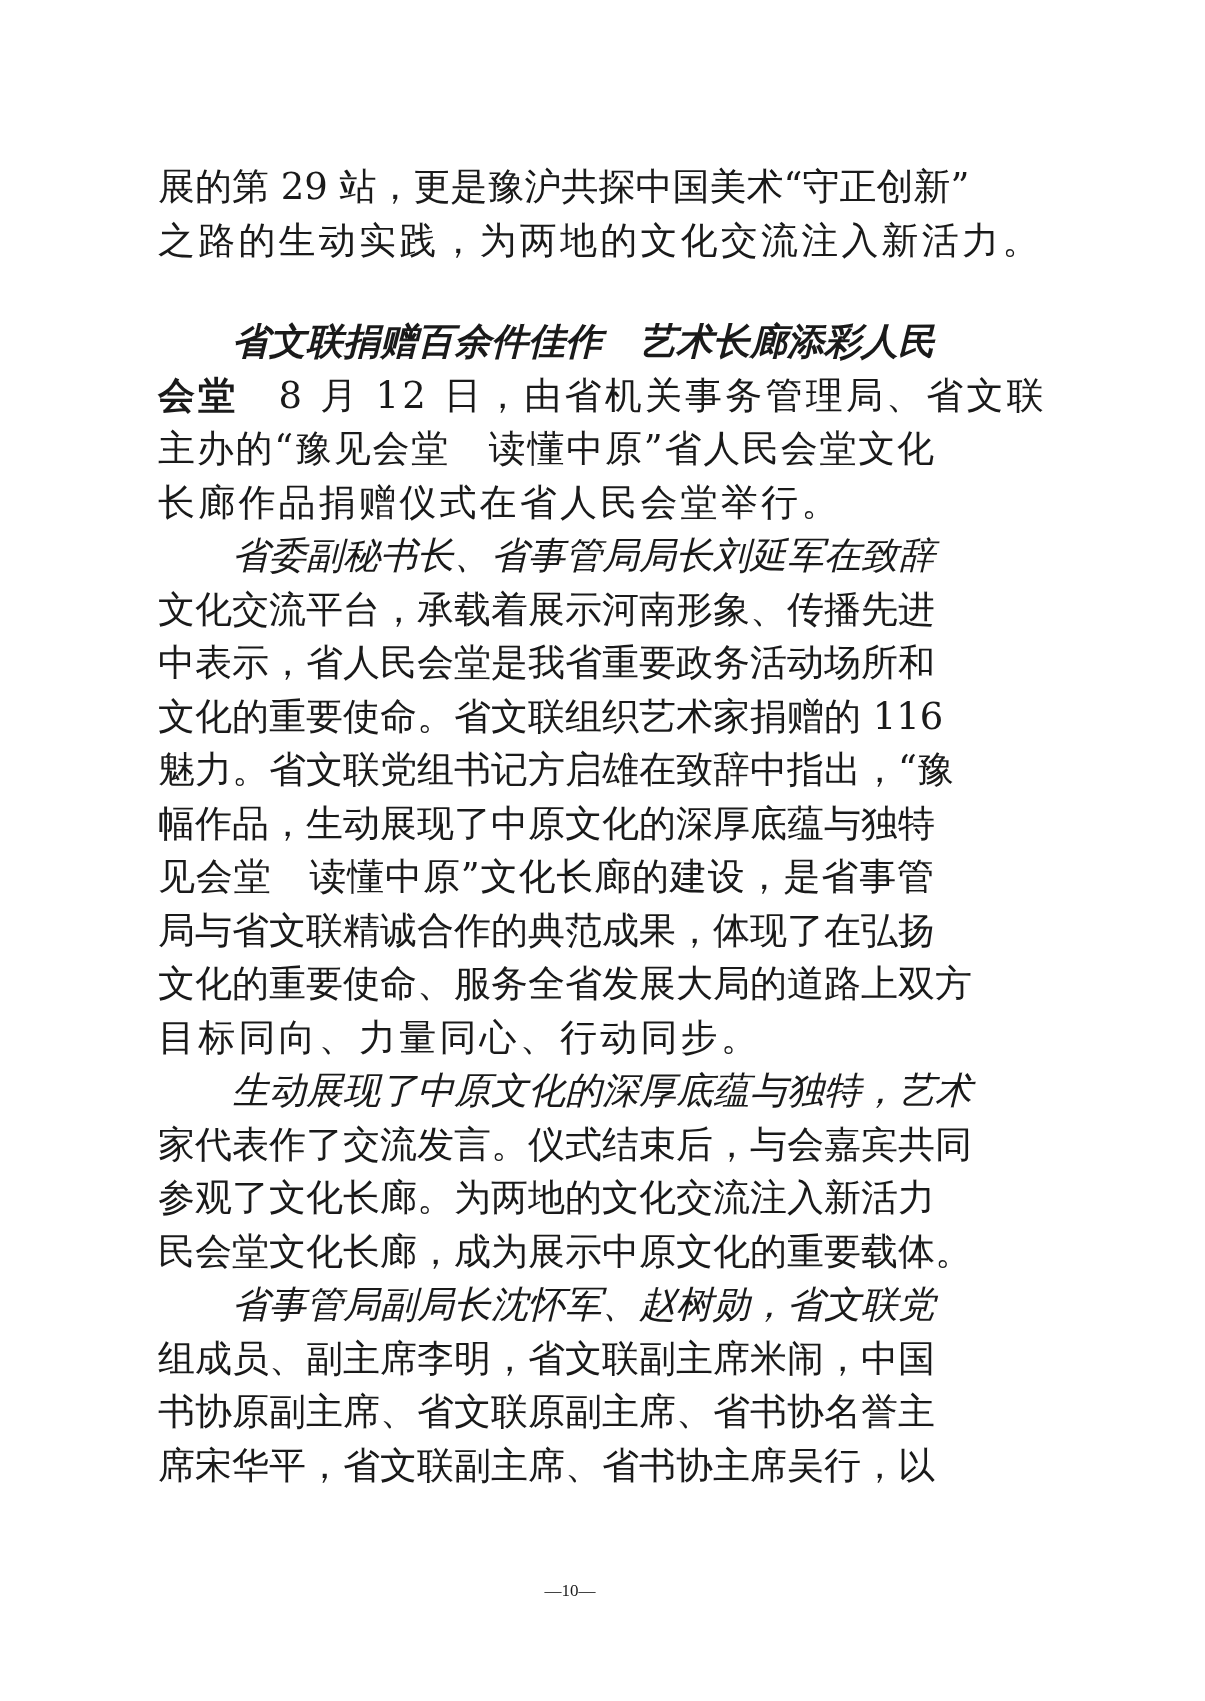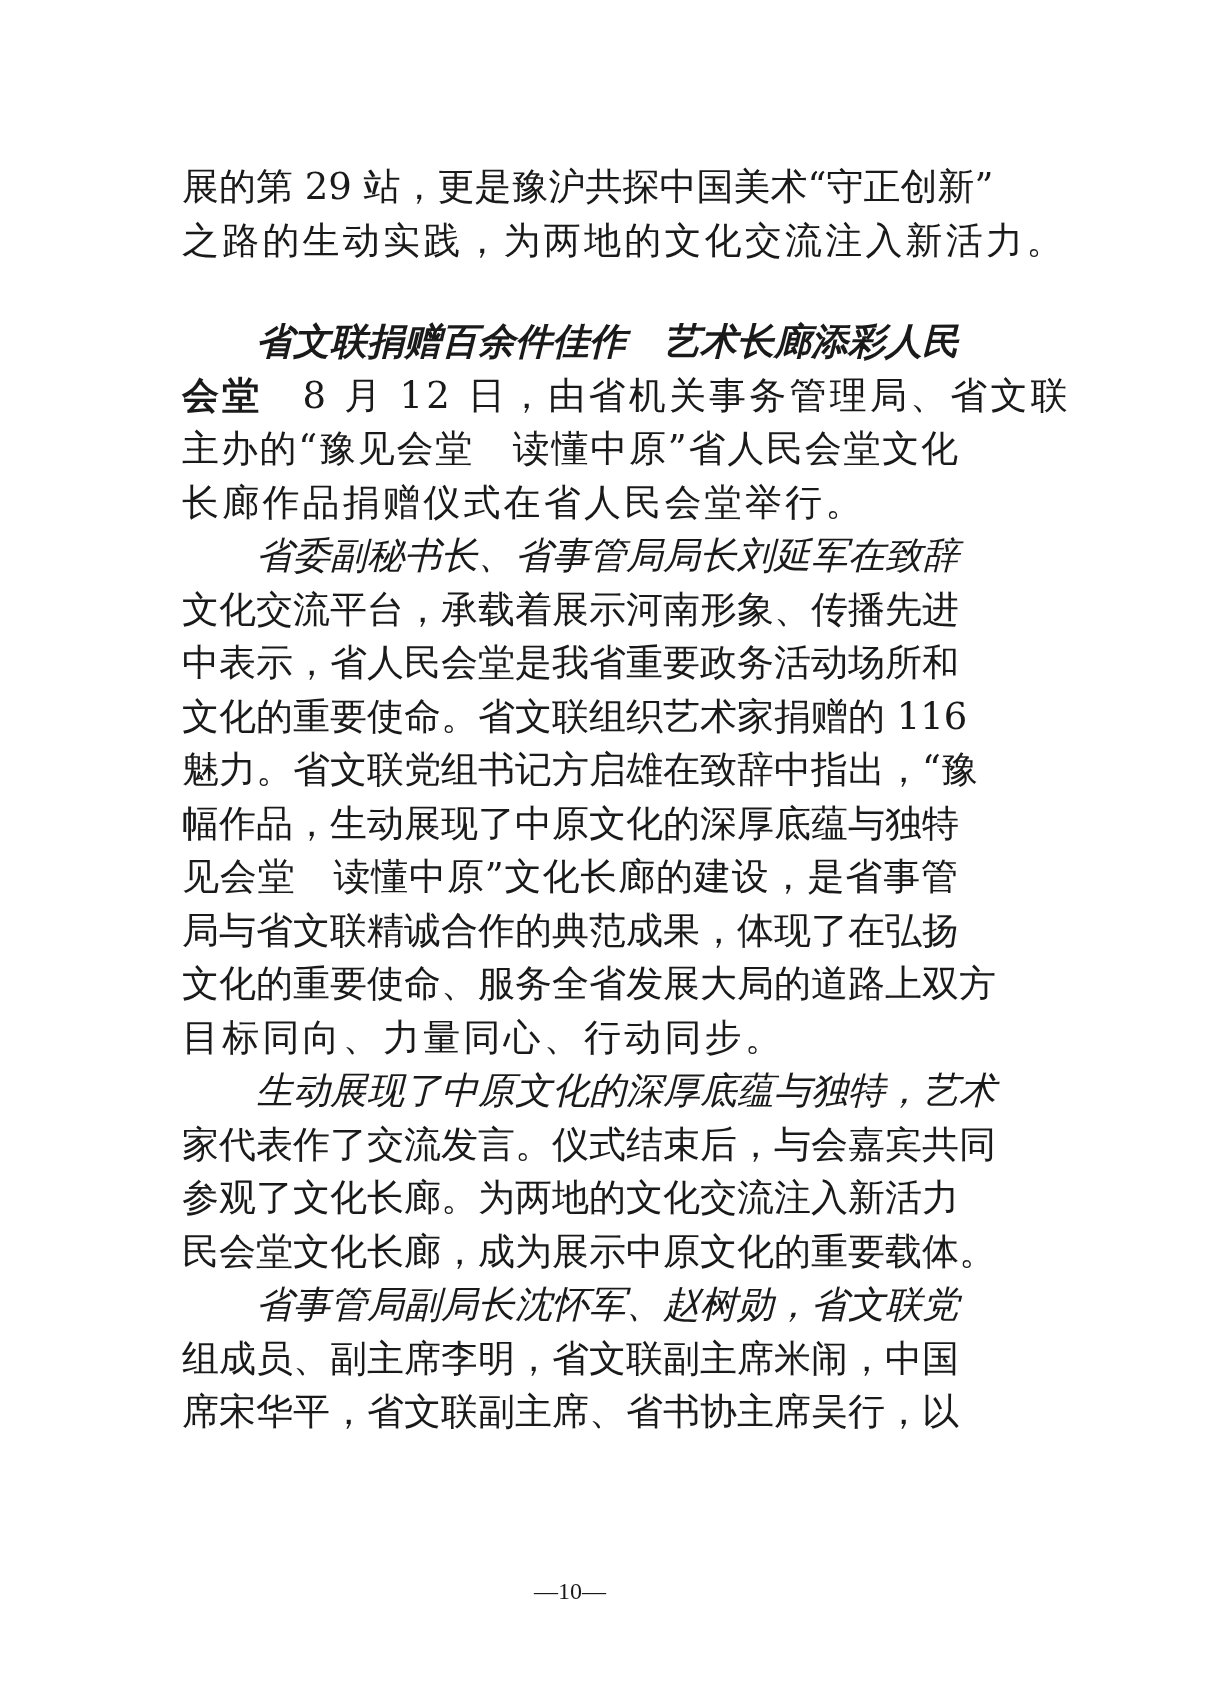--- a/index.html
+++ b/index.html
@@ -10,21 +10,21 @@
     body {
       width: 1205px;
       height: 1701px;
       position: relative;
       overflow: hidden;
       color: #1a1a1a;
       font-family: "DejaVu Serif", "Liberation Serif", serif;
     }
     .page {
       position: absolute;
-      left: 182px;
+      left: 158px;
       top: 160px;
       width: 776px;
     }
     .line {
       height: 53.5px;
       line-height: 53.5px;
       font-size: 37px;
       letter-spacing: 3.2px;
       white-space: nowrap;
       overflow: visible;
@@ -40,21 +40,21 @@
       font-family: "DejaVu Sans", "Liberation Sans", sans-serif;
       font-weight: bold;
       text-align: center;
     }
     .page-number {
       position: absolute;
       top: 1576px;
       left: 0;
       width: 1140px;
       text-align: center;
-      font-size: 24px;
+      font-size: 17px;
       line-height: 30px;
       color: #1a1a1a;
       font-family: "Liberation Serif", "DejaVu Serif", serif;
     }
   </style>
 </head>
 <body>
 
 <div class="page">
 
@@ -87,18 +87,19 @@
     <div>
       <div class="line justify indent">生动展现了中原文化的深厚底蕴与独特，艺术</div>
       <div class="line justify">家代表作了交流发言。仪式结束后，与会嘉宾共同</div>
       <div class="line justify">参观了文化长廊。为两地的文化交流注入新活力</div>
       <div class="line justify">民会堂文化长廊，成为展示中原文化的重要载体。</div>
     </div>
 
     <div>
       <div class="line justify indent">省事管局副局长沈怀军、赵树勋，省文联党</div>
       <div class="line justify">组成员、副主席李明，省文联副主席米闹，中国</div>
+      <div class="line justify">书协原副主席、省文联原副主席、省书协名誉主</div>
       <div class="line justify">席宋华平，省文联副主席、省书协主席吴行，以</div>
     </div>
   </div>
 </div>
 
 <div class="page-number">—10—</div>
 
 </body></html>

